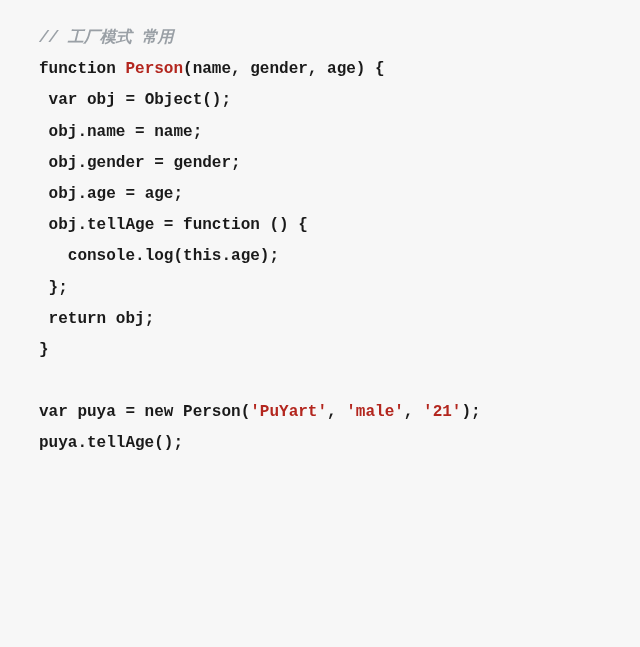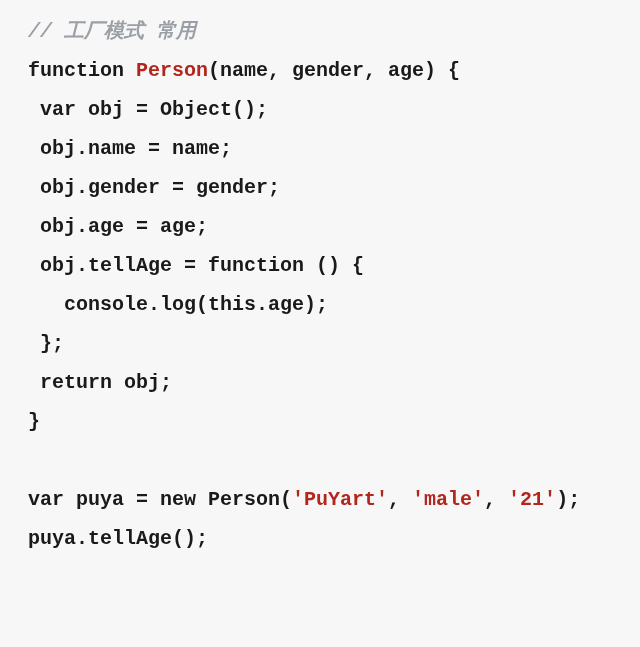--- a/index.html
+++ b/index.html
@@ -4,24 +4,24 @@
 <style>
   body {
     margin: 0;
     padding: 0;
     background: #f7f7f7;
     width: 640px;
     height: 647px;
     overflow: hidden;
   }
   pre.code {
-    margin: 0;
+    margin: 11px;
     padding: 12px 28px;
     font-family: "SFMono-Regular", Consolas, "Liberation Mono", Menlo, "DejaVu Sans Mono", monospace;
-    font-size: 20px;
+    font-size: 16px;
     line-height: 1.95;
     white-space: pre-wrap;
     word-wrap: break-word;
     color: #1a1a1a;
     font-weight: 600;
   }
   .comment { color: #9aa0a6; font-style: italic; }
   .kw      { color: #1a1a1a; font-weight: 700; }
   .fnname  { color: #b3261e; font-weight: 700; }
   .str     { color: #b3261e; font-weight: 700; }

